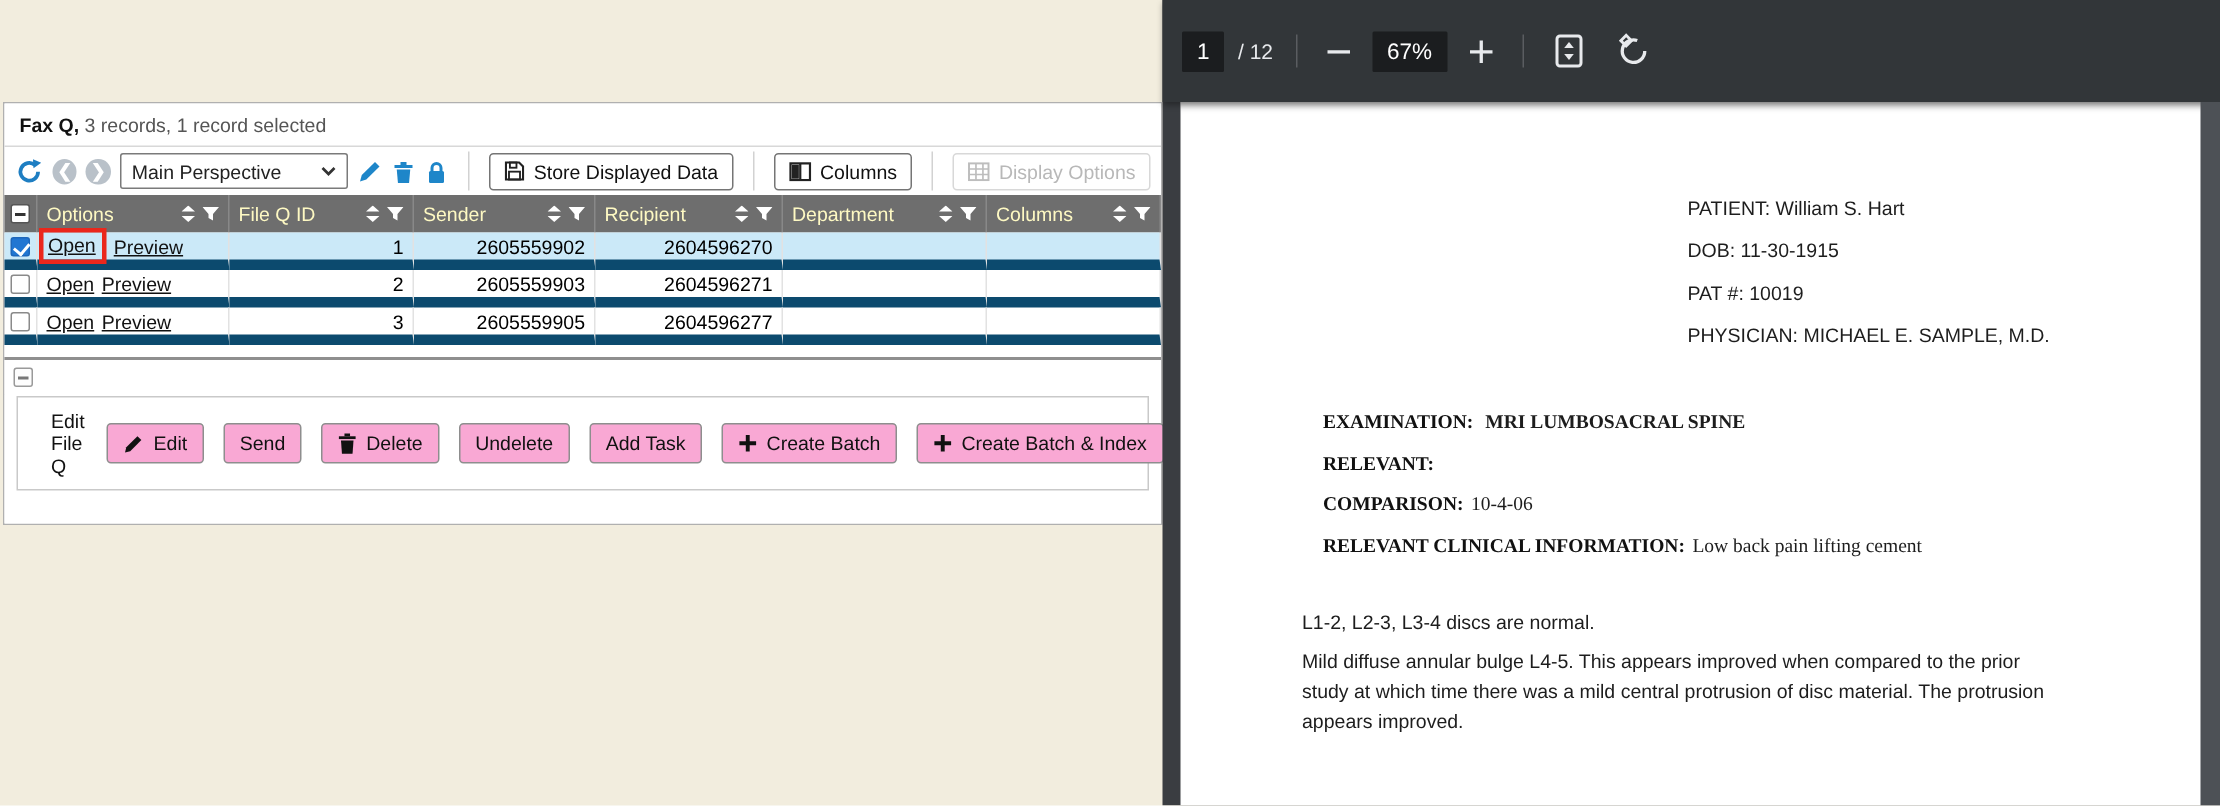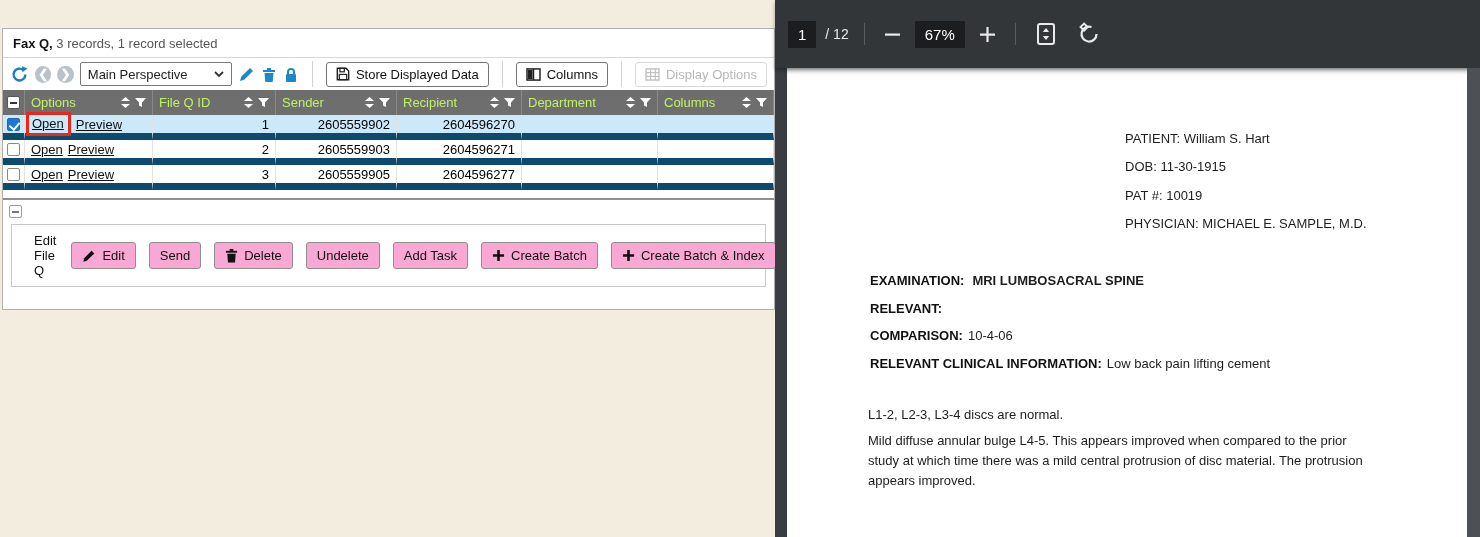--- a/index.html
+++ b/index.html
@@ -1,41 +1,41 @@
 <!DOCTYPE html>
 <html><head>
 <meta charset="utf-8">
 <style>
   * { margin:0; padding:0; box-sizing:border-box; }
   html,body { width:1480px; height:537px; overflow:hidden; font-family:"Liberation Sans",sans-serif; }
   body { display:flex; background:#f2edde; }
 
   
-  .left-pane { width:775px; height:492px; background:#f2edde; position:relative; flex:0 0 775px; }
+  .left-pane { width:775px; height:492px; background:#f2edde; position:relative; flex:0 0 775px;margin-top:40px; }
   .app-panel { position:absolute; top:28px; left:2px; width:773px; background:#fff;
                border:1px solid #b0b0b0; }
 
   .title-row { padding:7px 10px 6px 10px; font-size:13px; color:#555; border-bottom:1px solid #d8d8d8; background:#fff; }
   .title-row b { color:#111; }
 
   .toolbar { display:flex; align-items:center; height:32px; padding:0 7px; gap:6px; background:#fff; }
   .vsep { width:1px; height:26px; background:#d2d2d2; margin:0 7px; }
   .icon-btn { display:flex; align-items:center; justify-content:center; cursor:pointer; }
   .navbtn { width:17px; height:17px; border-radius:50%; background:#b9c1c9; color:#fff; font-size:12px; font-weight:bold;
             display:flex; align-items:center; justify-content:center; line-height:1; }
   .select-box { border:1px solid #7a7a7a; border-radius:2px; height:24px; width:157px; display:flex; align-items:center;
                 justify-content:space-between; padding:0 7px; font-size:13px; color:#222; background:#fff; }
   .btn { display:inline-flex; align-items:center; gap:6px; border:1px solid #757575; border-radius:3px; background:#fff;
          font-size:13px; color:#111; padding:4px 9px; white-space:nowrap; cursor:pointer; }
   .btn.disabled { border-color:#d8d8d8; color:#b8b8b8; cursor:default; }
 
   
   .tbl { width:100%; font-size:13px; }
   .tr { display:flex; height:25px; align-items:stretch; }
-  .th-row { background:#6e6e6e; color:#bef264; }
+  .th-row { background:#6e6e6e; color:#fef9c3; }
   .cell { display:flex; align-items:center; padding:0 6px; overflow:visible; }
   .th-row .cell { border-right:1px solid #888; }
   .body-row .cell { border-right:1px solid #e2e2e2; border-bottom:7px solid #0c4a6e; }
   .c-cb { width:22px; flex:0 0 22px; justify-content:center; padding:0; }
   .c-opt { width:128px; flex:0 0 128px; }
   .c-id  { width:123px; flex:0 0 123px; }
   .c-snd { width:121px; flex:0 0 121px; }
   .c-rcp { width:125px; flex:0 0 125px; }
   .c-dep { width:136px; flex:0 0 136px;align-items:center; }
   .c-sub { flex:1 1 auto; }
@@ -79,21 +79,21 @@
   .tsep { width:1px; height:22px; background:#5a5d61; margin:0 15px; }
   .ticon { display:flex; align-items:center; justify-content:center; cursor:pointer; padding:4px; }
 
   .pdf-doc { position:absolute; top:68px; left:12px; width:1010px; height:469px; background:#fff;
              box-shadow:inset 0 7px 7px -7px rgba(0,0,0,.45); overflow:hidden; }
   .pdf-scrollbar { position:absolute; top:68px; right:0; width:13px; height:469px; background:#4d5156; cursor:pointer; z-index:4; }
 
   .doc-text { position:absolute; color:#1d1d1d; font-size:13px; }
   .fac-block { left:81px; top:57px; line-height:28.4px; }
   .pat-block { left:338px; top:57px; line-height:28.4px; }
-  .fields-block { left:83px; top:199px; line-height:27.6px; }
+  .fields-block { left:95px; top:199px; line-height:27.6px;font-family:Liberation Serif, serif; }
   .fields-block b { color:#111; }
   .fields-block .val { margin-left:5px; }
   .fields-block .val.bold { font-weight:bold; margin-left:8px; }
   .paras-block { left:81px; top:337px; width:508px; line-height:20px; }
   .paras-block p + p { margin-top:9px; }
   .paras-block p.tight { margin-top:6px; }
 </style>
 </head>
 <body>
 

